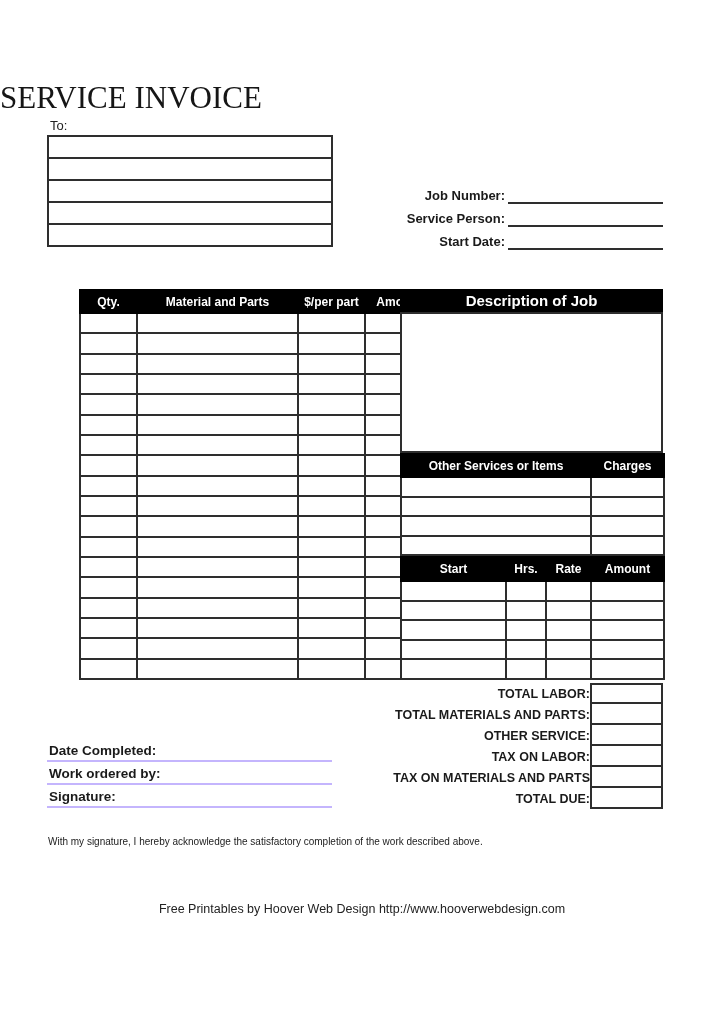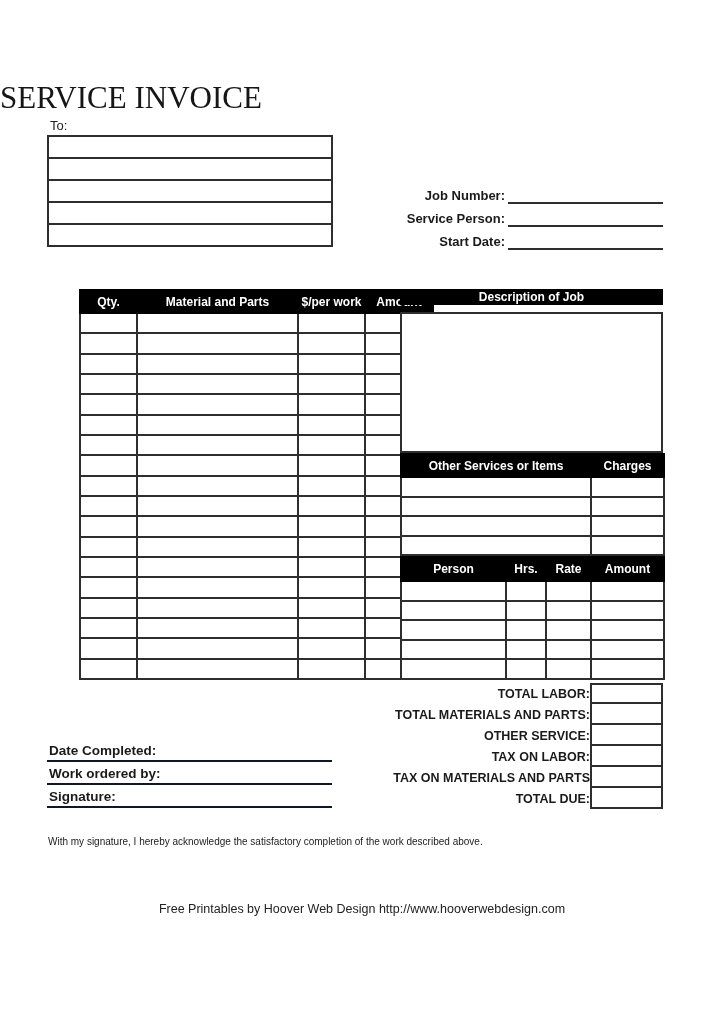--- a/index.html
+++ b/index.html
@@ -36,22 +36,22 @@
   th, td { border:2px solid #2e2e2e; padding:0; }
   th {
     background:#000; color:#fff; font-weight:bold; font-size:12px;
     text-align:center; vertical-align:middle; border-color:#000;
   }
   
   .materials-table { position:absolute; left:47px; top:289px; width:353px; height:391px;margin-left:32px; }
   .materials-table thead tr { height:23px; }
   
   .desc-header {
-    position:absolute; left:400px; top:289px; width:263px; height:16px;
-    background:#000; color:#fff; font-weight:bold; font-size:12px;
+    position:absolute; left:400px; top:289px; width:263px; height:23px;
+    background:#000; color:#fff; font-weight:bold; font-size:15px;
     display:flex; align-items:center; justify-content:center;
   }
   .desc-box {
     position:absolute; left:400px; top:312px; width:263px; height:141px;
     border:2px solid #2e2e2e; background:#fff; font-size:12px; padding:3px;
   }
   .services-table { position:absolute; left:400px; top:453px; width:263px; height:103px; }
   .services-table thead tr { height:23px; }
   .labor-table { position:absolute; left:400px; top:556px; width:263px; height:124px; }
   .labor-table thead tr { height:24px; }
@@ -59,21 +59,21 @@
   .totals { position:absolute; left:330px; top:683px; width:333px; }
   .totals-row { display:flex; align-items:stretch; height:21px; }
   .totals-label {
     flex:1; font-weight:bold; font-size:12.5px; white-space:nowrap;
     display:flex; align-items:center; justify-content:flex-end; 
   }
   .totals-box { width:73px; border:2px solid #2e2e2e; background:#fff; }
   .totals-row + .totals-row .totals-box { border-top:none; }
   
   .signoff { position:absolute; left:47px; top:739px; width:285px; }
-  .sign-row { height:23px; border-bottom:2px solid #0f172a; display:flex; align-items:flex-end; }
+  .sign-row { height:23px; border-bottom:2px solid #c4b5fd; display:flex; align-items:flex-end; }
   .sign-label { font-weight:bold; font-size:13.5px; padding-left:2px; padding-bottom:2px; white-space:nowrap; }
   .disclaimer {
     position:absolute; left:48px; top:836px; width:460px;
     font-size:10px; color:#222; white-space:nowrap;
   }
   
   .footer {
     position:absolute; left:0; right:0; top:902px; text-align:center;
     font-size:12.5px; color:#222;
   }
@@ -113,21 +113,21 @@
     <colgroup>
         <col style="width:57px">
         <col style="width:161px">
         <col style="width:67px">
         <col style="width:68px">
       </colgroup>
     <thead>
       <tr>
         <th>Qty.</th>
         <th>Material and Parts</th>
-        <th>$/per work</th>
+        <th>$/per part</th>
         <th>Amount</th>
       </tr>
     </thead>
     <tbody>
         <tr>
           <td></td>
           <td></td>
           <td></td>
           <td></td>
         </tr>
@@ -272,21 +272,21 @@
 
   <table class="labor-table">
     <colgroup>
         <col style="width:105px">
         <col style="width:40px">
         <col style="width:45px">
         <col style="width:73px">
       </colgroup>
     <thead>
       <tr>
-        <th>Person</th>
+        <th>Start</th>
         <th>Hrs.</th>
         <th>Rate</th>
         <th>Amount</th>
       </tr>
     </thead>
     <tbody>
         <tr>
           <td></td>
           <td></td>
           <td></td>

